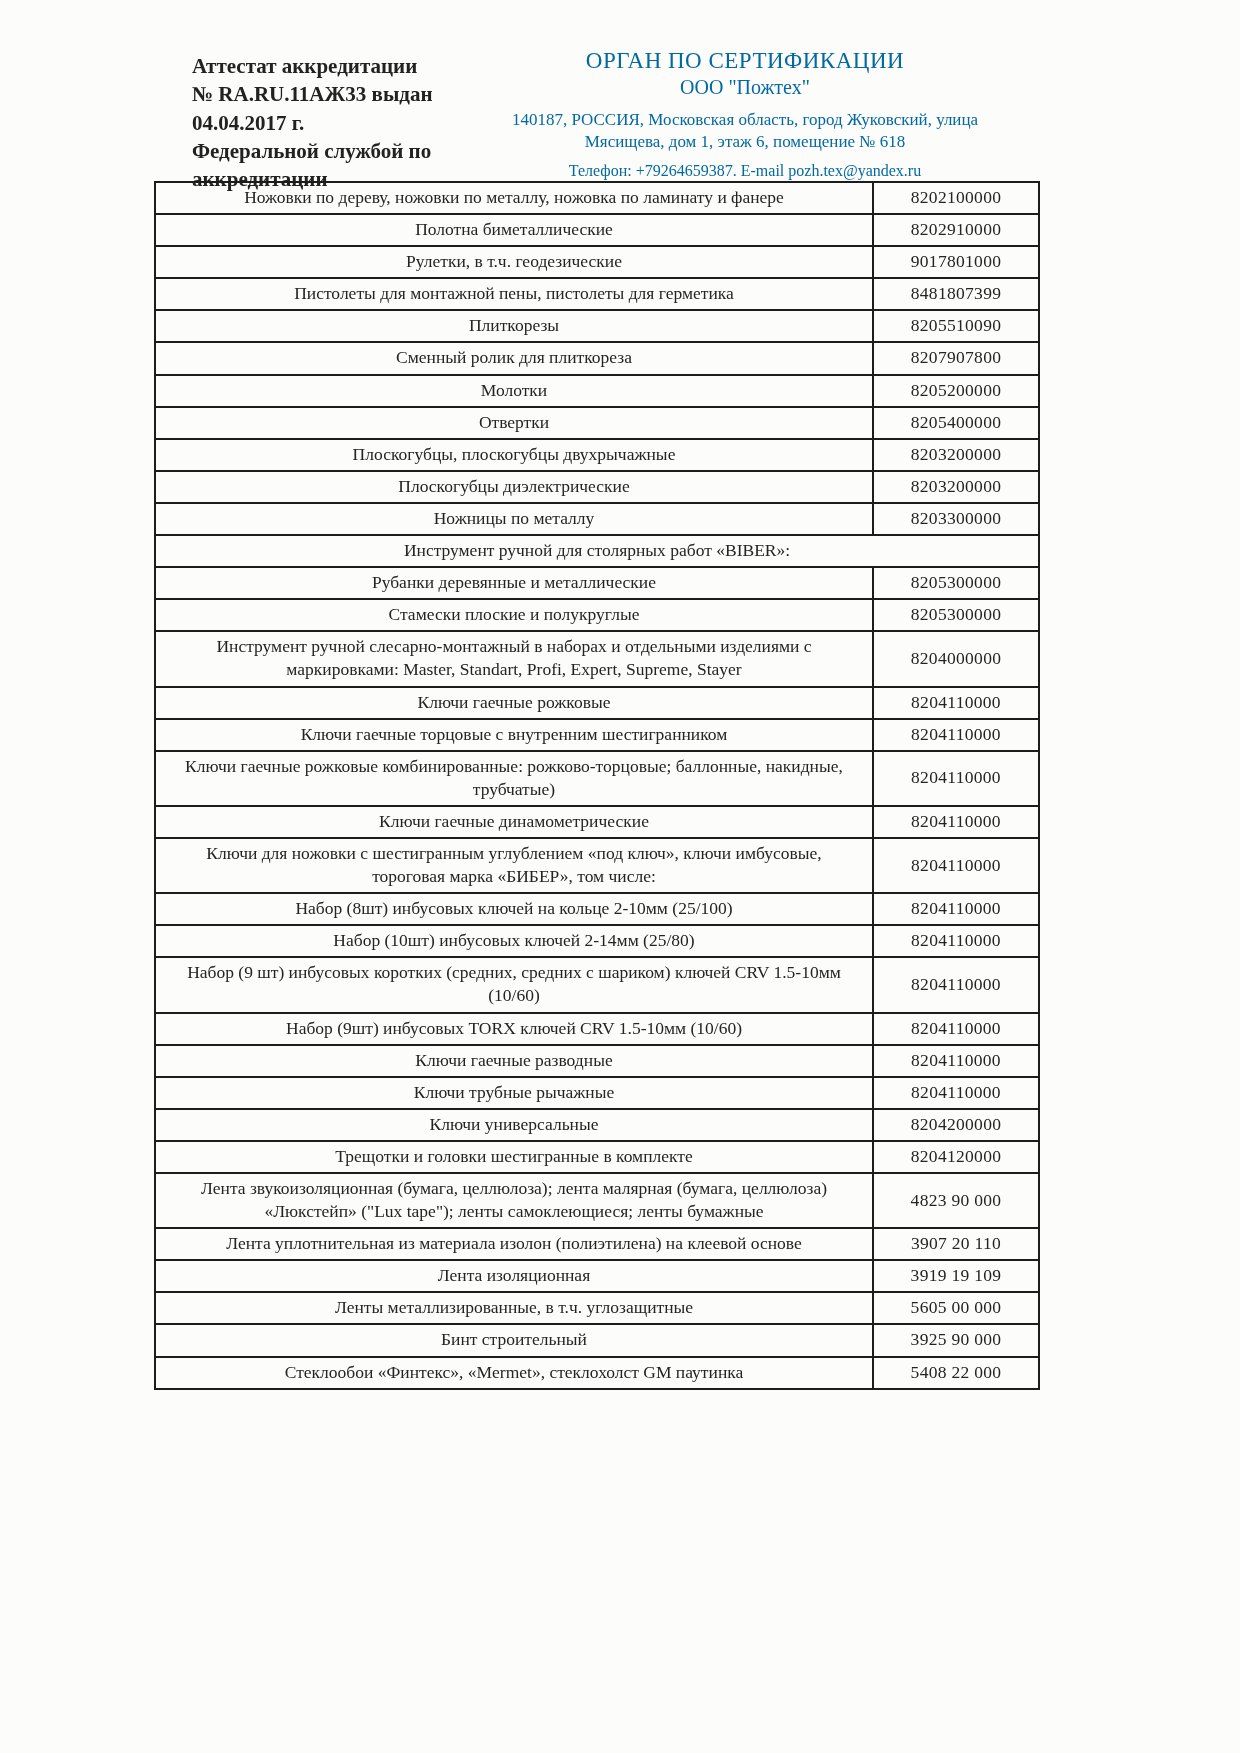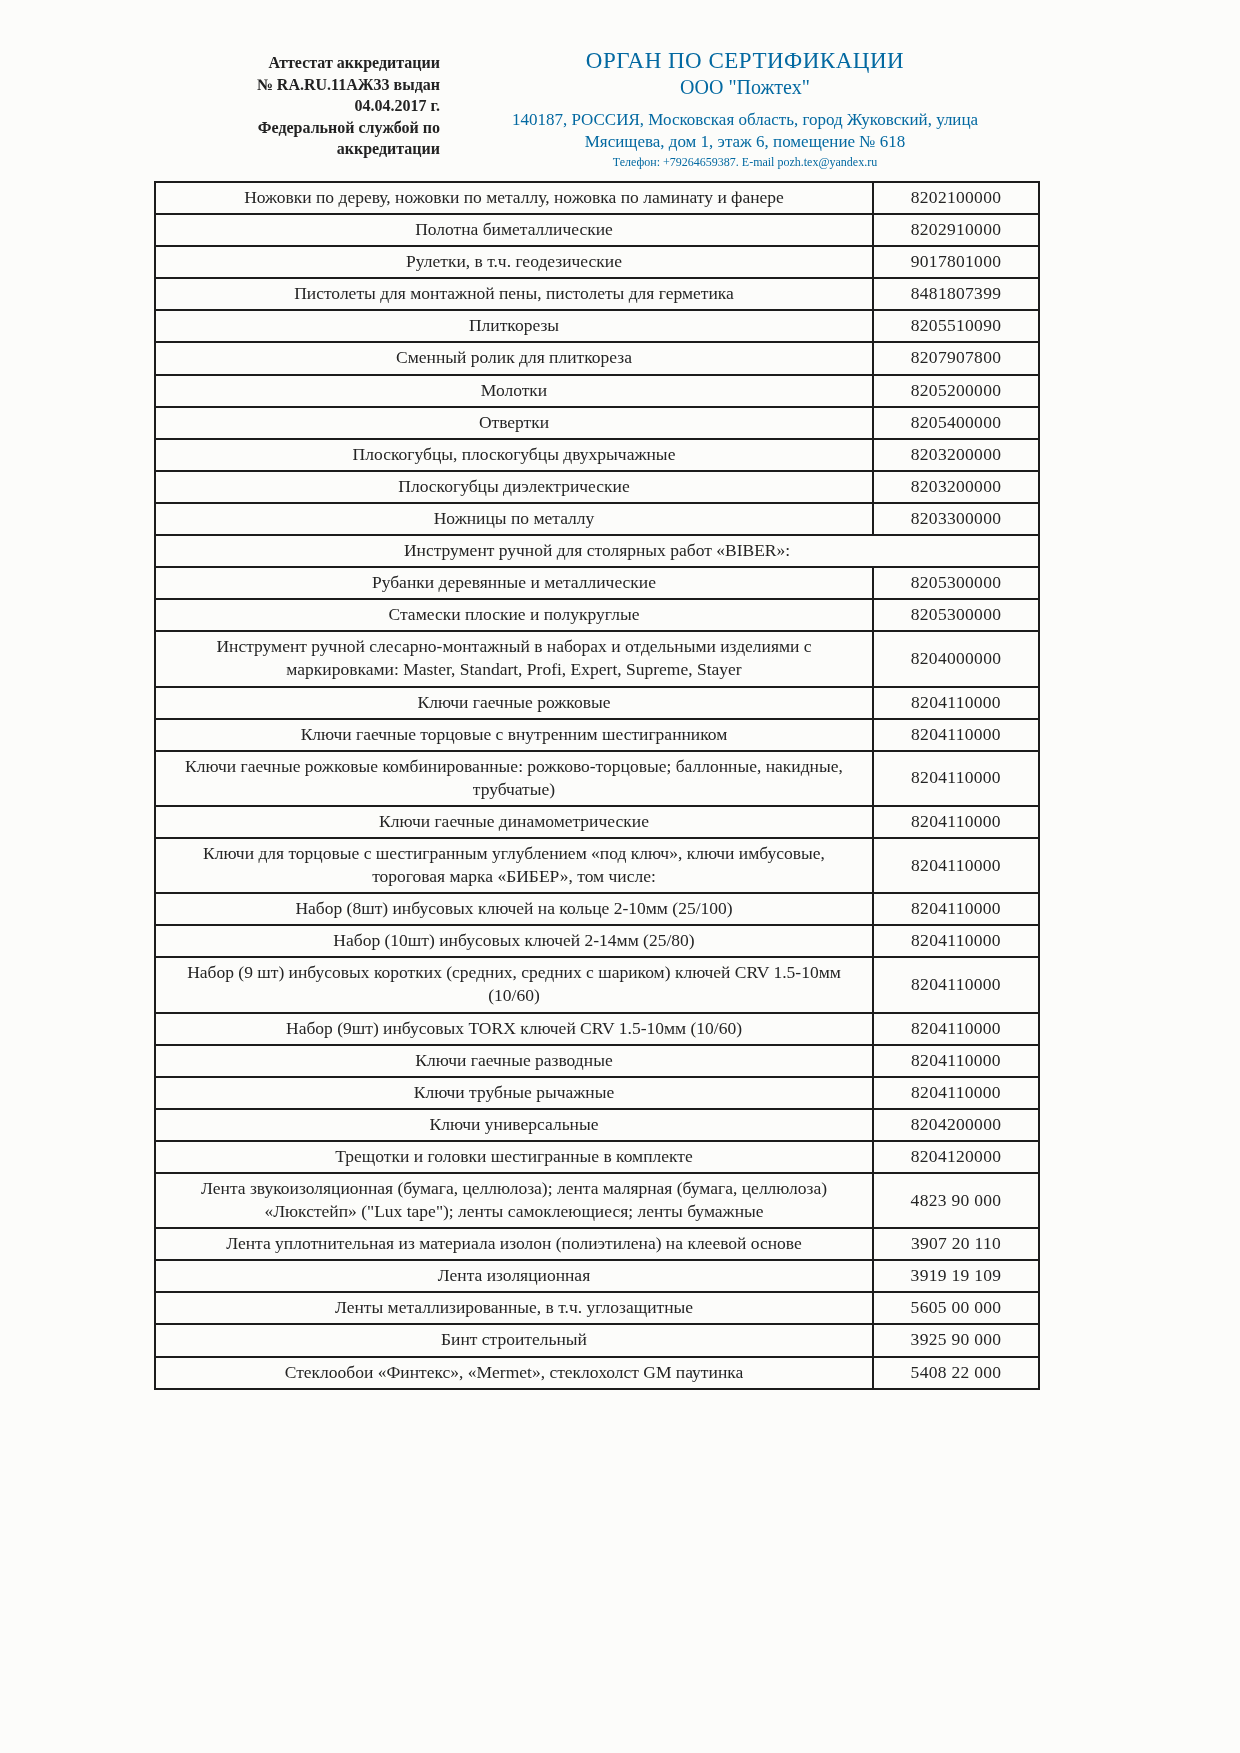--- a/index.html
+++ b/index.html
@@ -12,37 +12,37 @@
     font-family: "Liberation Serif", "DejaVu Serif", serif;
     color: #1f1f1f;
     overflow: hidden;
     box-shadow: 0 0 6px rgba(0,0,0,.25);
   }
   
   .hdr-left {
     position: absolute;
     left: 192px; top: 52px;
     width: 248px;
-    text-align: right;
+    text-align: left;
     font-weight: bold;
-    font-size: 16px;
+    font-size: 21px;
     line-height: 1.35;
     color: #222;
   }
   .hdr-center {
     position: absolute;
     left: 450px; top: 48px;
     width: 590px;
     text-align: center;
     color: #0369a1;
   }
   .hdr-center .t1 { font-size: 23px; letter-spacing: .5px; margin-bottom: 2px; }
   .hdr-center .t2 { font-size: 20px; margin-bottom: 10px; }
   .hdr-center .addr { font-size: 17px; line-height: 1.3; }
-  .hdr-center .contact { font-size: 12px; line-height: 1.35; margin-top: 1px; font-family: Liberation Serif, serif; }
+  .hdr-center .contact { font-size: 16px; line-height: 1.35; margin-top: 7px; font-family: Liberation Serif, serif; }
   
   table.codes {
     position: absolute;
     left: 154px; top: 181px;
     width: 884px;
     border-collapse: collapse;
     table-layout: fixed;
   }
   table.codes td {
     border: 2px solid #1c1c1c;
@@ -151,21 +151,21 @@
         </tr>
         <tr>
           <td class="desc">Ключи гаечные рожковые комбинированные: рожково-торцовые; баллонные, накидные, трубчатые)</td>
           <td class="code">8204110000</td>
         </tr>
         <tr>
           <td class="desc">Ключи гаечные динамометрические</td>
           <td class="code">8204110000</td>
         </tr>
         <tr>
-          <td class="desc">Ключи для торцовые с шестигранным углублением «под ключ», ключи имбусовые,  тороговая марка «БИБЕР», том числе:</td>
+          <td class="desc">Ключи для ножовки с шестигранным углублением «под ключ», ключи имбусовые,  тороговая марка «БИБЕР», том числе:</td>
           <td class="code">8204110000</td>
         </tr>
         <tr>
           <td class="desc">Набор (8шт) инбусовых ключей на кольце 2-10мм (25/100)</td>
           <td class="code">8204110000</td>
         </tr>
         <tr>
           <td class="desc">Набор (10шт) инбусовых ключей 2-14мм (25/80)</td>
           <td class="code">8204110000</td>
         </tr>

